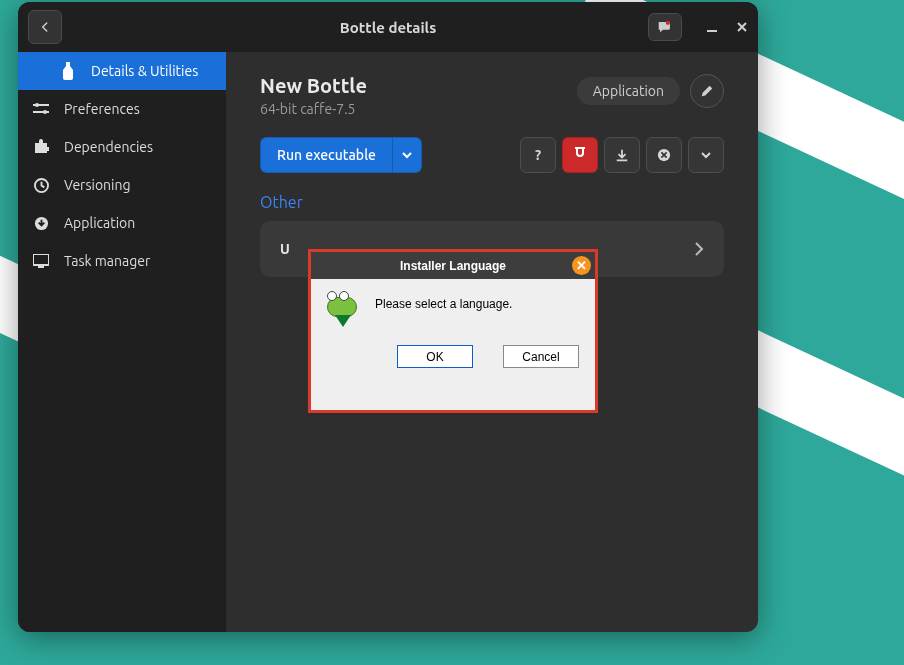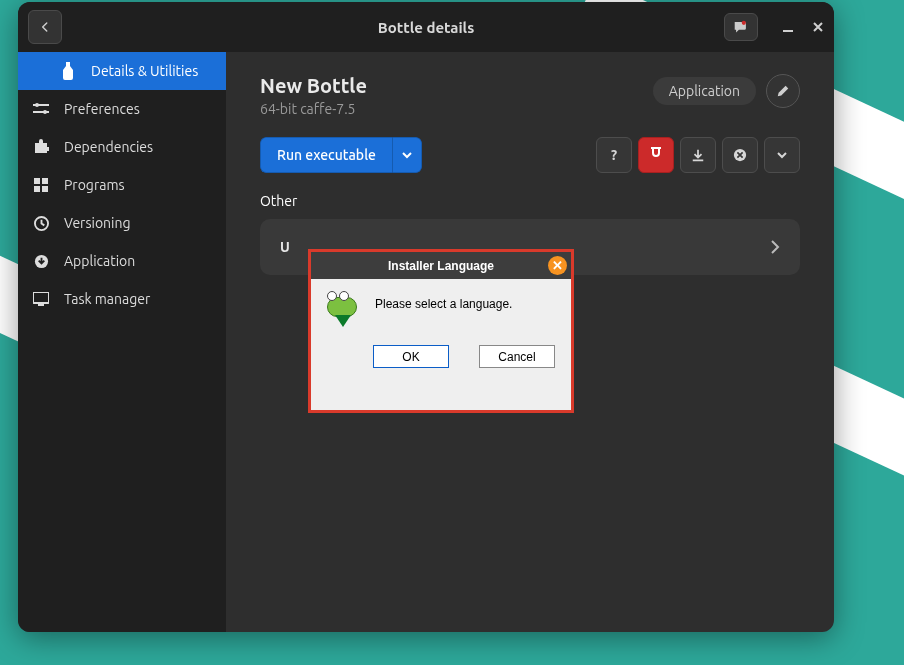--- a/index.html
+++ b/index.html
@@ -9,21 +9,21 @@
   font-family: -apple-system, "Segoe UI", Ubuntu, Cantarell, sans-serif;
   font-size: 14px; color: #e6e6e6;
   position: relative; overflow: hidden;
 }
 .bg-stripe { position: absolute; background:#ffffff; transform: rotate(-65deg); }
 .s1 { width: 70px; height: 900px; left: -130px; top: -200px; }
 .s2 { width: 70px; height: 900px; right: -120px; top: -250px; }
 .s3 { width: 70px; height: 900px; right: -20px; top: -20px; }
 
 .window {
-  position: absolute; left: 18px; top: 2px; width: 816px; height: 630px;
+  position: absolute; left: 18px; top: 2px; width: 740px; height: 630px;
   background: #2e2e2e; border-radius: 12px; overflow: hidden;
   box-shadow: 0 6px 30px rgba(0,0,0,.4);
   display: flex; flex-direction: column;
 }
 .titlebar {
   height: 50px; background: #1f1f1f; display: flex; align-items: center;
   padding: 0 10px; position: relative;
 }
 .back-btn {
   width: 34px; height: 34px; border: 1px solid #4a4a4a; border-radius: 6px;
@@ -58,31 +58,31 @@
 .action-row { display:flex; justify-content:space-between; margin-top:20px;gap:28px; }
 .run-btn {
   display:flex; height:36px; border-radius:6px; overflow:hidden;
 }
 .run-main { background:#1b6fd8; color:#fff; padding:0 16px; display:flex;align-items:center; border:1px solid #155bb0; border-right:none; border-radius:6px 0 0 6px; font-weight:500; cursor:pointer;}
 .run-drop { background:#1b6fd8; width:30px; display:flex;align-items:center;justify-content:center; border:1px solid #155bb0; border-radius:0 6px 6px 0; color:#fff; cursor:pointer;}
 .icon-btns { display:flex; gap:6px; }
 .ibtn { width:36px; height:36px; border:1px solid #4d4d4d; border-radius:6px; background:#363636; display:flex;align-items:center;justify-content:center; color:#d6d6d6; cursor:pointer; }
 .ibtn.red { background:#cc2a2a; border-color:#a82020; color:#fff; }
 
-.section-label { color:#ffffff; margin-top:20px; font-size:14px; }
+.section-label { color:#3b82f6; margin-top:20px; font-size:16px; }
 .other-card {
   margin-top:10px; background:#393939; border-radius:10px; height:56px;
   display:flex; align-items:center; padding:0 20px; justify-content:space-between;
   cursor:pointer;
 }
 .chevron { color:#bbb; }
 
 
 .installer-wrap {
-  position:absolute; left:308px; top:249px; width:266px; height:164px;
+  position:absolute; left:308px; top:249px; width:290px; height:164px;
   border: 3px solid #d93a2b; background:#efefef; z-index:10;
   color:#000; font-family: Tahoma, "Segoe UI", sans-serif; font-size:12px;
 }
 .inst-title {
   height:27px; background:#3d3d3d; color:#fff; display:flex; align-items:center;
   justify-content:center; font-weight:600; position:relative;
 }
 .inst-close {
   position:absolute; right:4px; top:4px; width:19px;height:19px;border-radius:50%;
   background:#f79321; color:#fff; display:flex;align-items:center;justify-content:center;
@@ -170,31 +170,20 @@
           </span>
         <span>Preferences</span>
       </div>
       <div class="side-item">
         <span class="side-icon">
             <svg width="16" height="16" viewBox="0 0 16 16">
               <path d="M2 4h4V2a2 2 0 114 0v2h4v4h2a2 2 0 110 4h-2v2H2V4z" fill="#ddd"></path>
             </svg>
           </span>
         <span>Dependencies</span>
-      </div>
-      <div class="side-item">
-        <span class="side-icon">
-            <svg width="14" height="14" viewBox="0 0 14 14">
-              <rect x="0" y="0" width="6" height="6" fill="#ddd"></rect>
-              <rect x="8" y="0" width="6" height="6" fill="#ddd"></rect>
-              <rect x="0" y="8" width="6" height="6" fill="#ddd"></rect>
-              <rect x="8" y="8" width="6" height="6" fill="#ddd"></rect>
-            </svg>
-          </span>
-        <span>Programs</span>
       </div>
       <div class="side-item">
         <span class="side-icon">
             <svg width="15" height="15" viewBox="0 0 16 16">
               <circle cx="8" cy="8" r="7" stroke="#ddd" stroke-width="2" fill="none"></circle>
               <path d="M8 4v4l3 2" stroke="#ddd" stroke-width="2" fill="none"></path>
             </svg>
           </span>
         <span>Versioning</span>
       </div>

